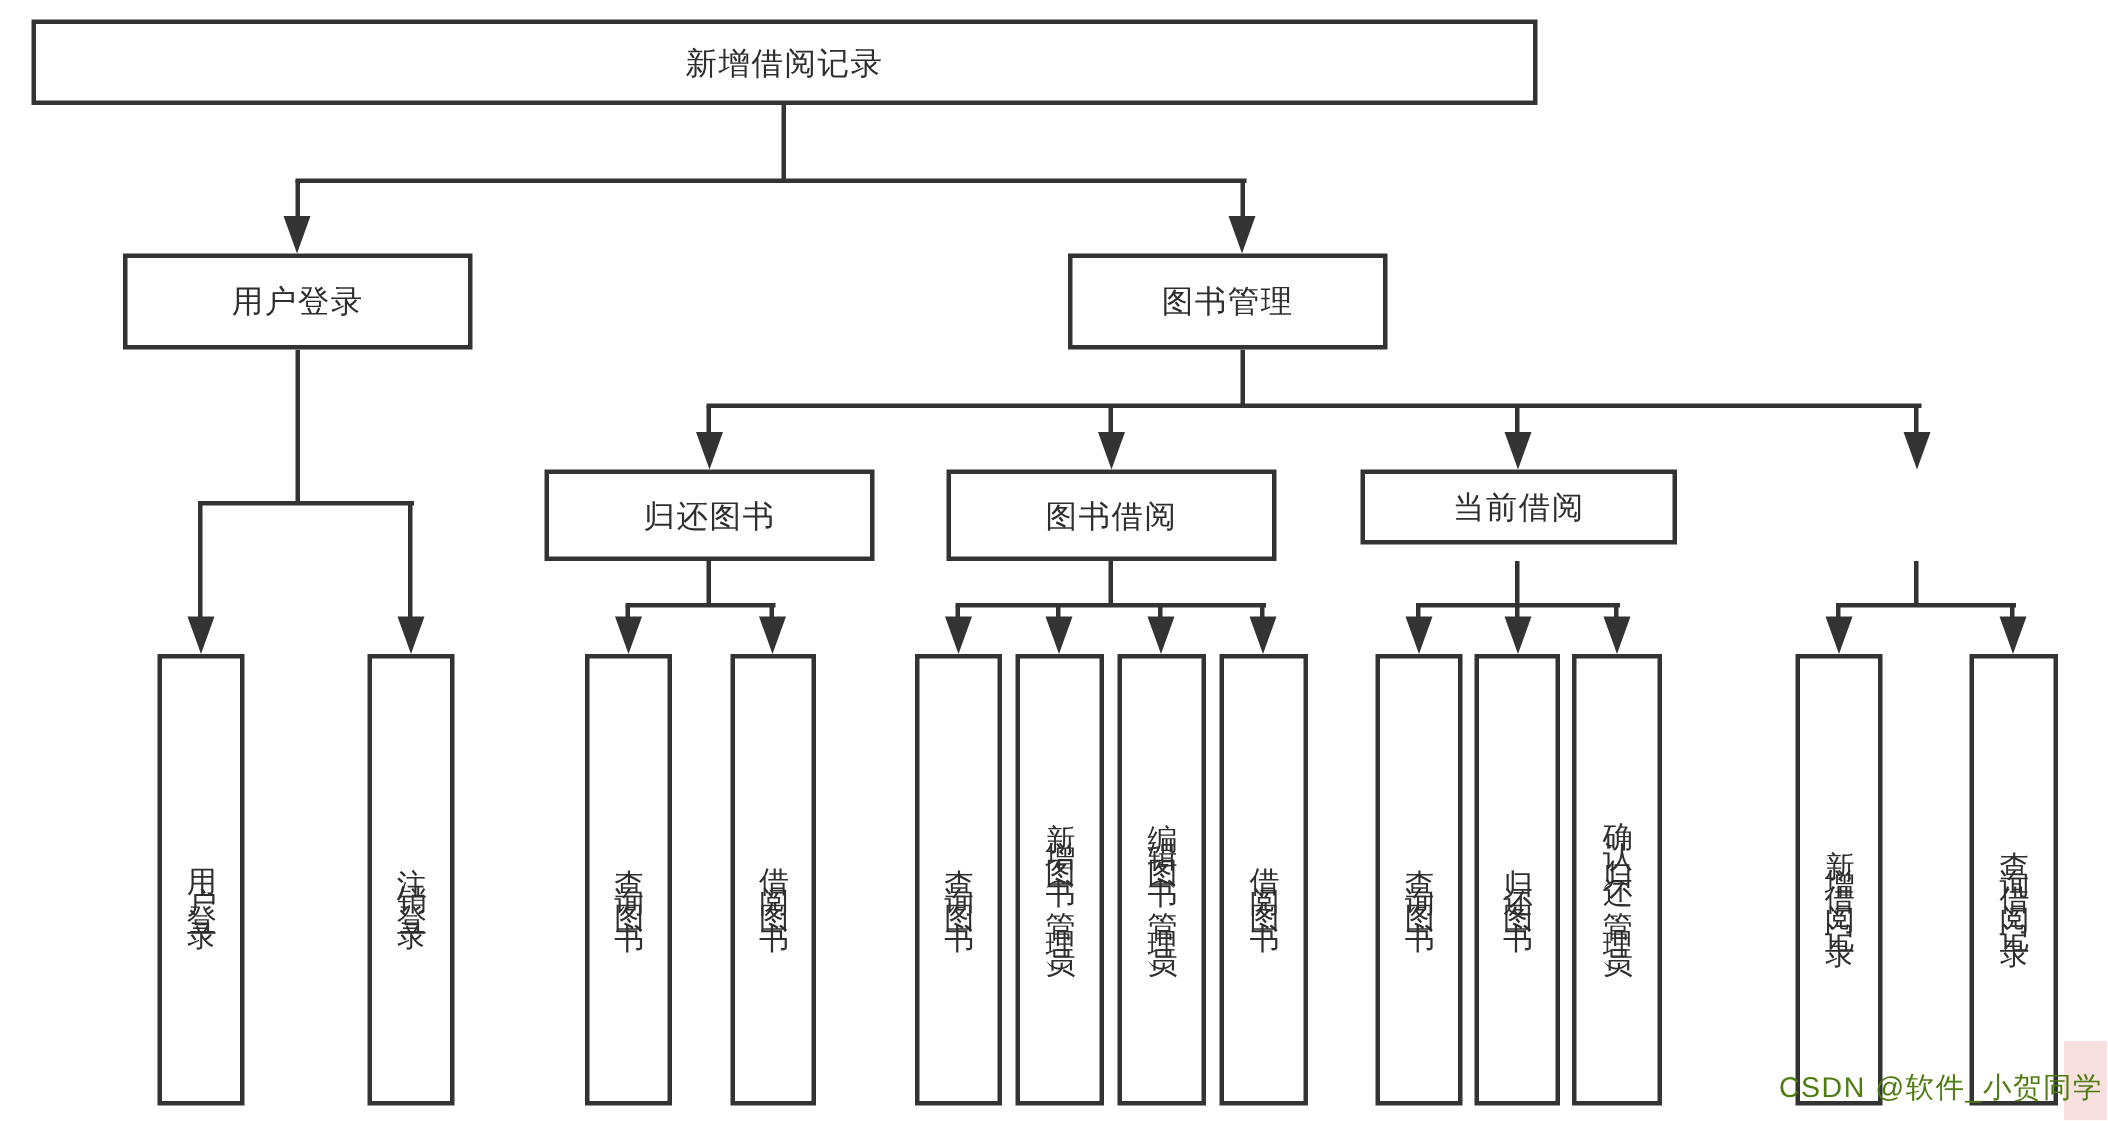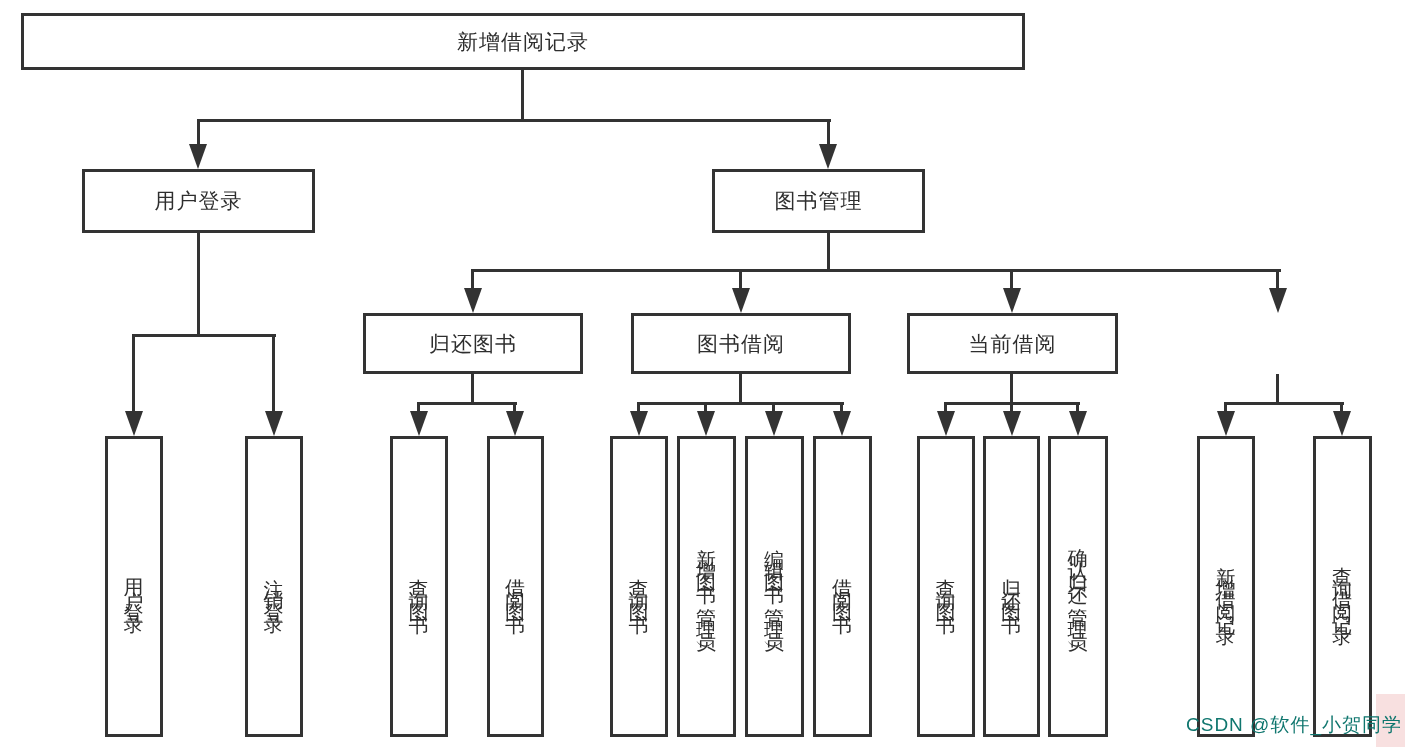--- a/index.html
+++ b/index.html
@@ -19,21 +19,21 @@
   }
   .vl{position:absolute;width:3px;background:#333333;}
   .hl{position:absolute;height:3px;background:#333333;}
   .arr{
     position:absolute;width:0;height:0;
     border-left:9px solid transparent;border-right:9px solid transparent;
     border-top:25px solid #333333;
   }
   .wm-bg{position:absolute;left:1376px;top:694px;width:29px;height:53px;background:#f8e0e0;}
   .watermark{
-    position:absolute;left:1186px;top:712px;font-size:19px;color:#0f766e;
+    position:absolute;left:1186px;top:712px;font-size:19px;color:#4d7c0f;
     letter-spacing:1px;z-index:5;white-space:nowrap;
   }
 </style>
 </head>
 <body>
 
 <div class="canvas">
 
   <div class="vl" style="left:521px;top:70px;height:51px;"></div>
   <div class="hl" style="left:197px;top:119px;width:634px;"></div>
@@ -107,21 +107,21 @@
   </div>
 
   <div class="box" style="left:363px;top:313px;width:220px;height:61px;">
     <span>归还图书</span>
   </div>
 
   <div class="box" style="left:631px;top:313px;width:220px;height:61px;">
     <span>图书借阅</span>
   </div>
 
-  <div class="box" style="left:907px;top:313px;width:211px;height:61px;">
+  <div class="box" style="left:907px;top:313px;width:211px;height:50px;">
     <span>当前借阅</span>
   </div>
 
 
   <div class="box leaf" style="left:105px;width:58px;">
     <span class="vtext">用户登录</span>
   </div>
   <div class="box leaf" style="left:245px;width:58px;">
     <span class="vtext">注销登录</span>
   </div>

